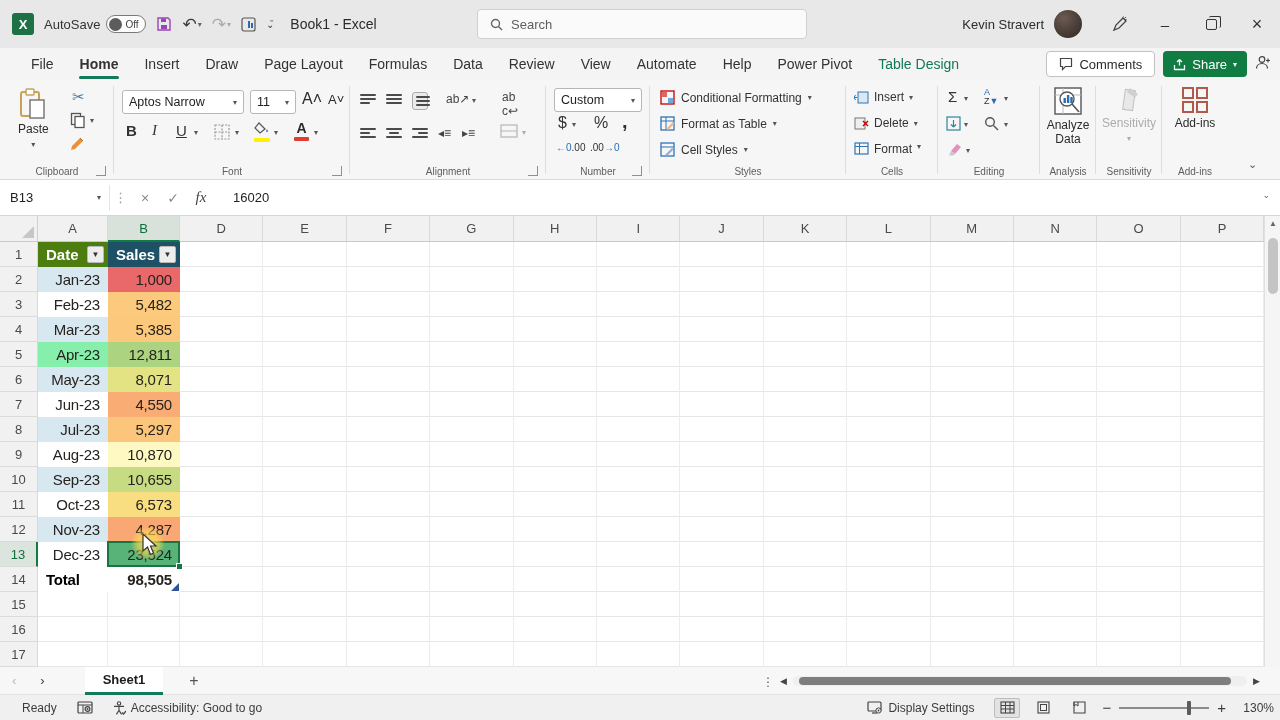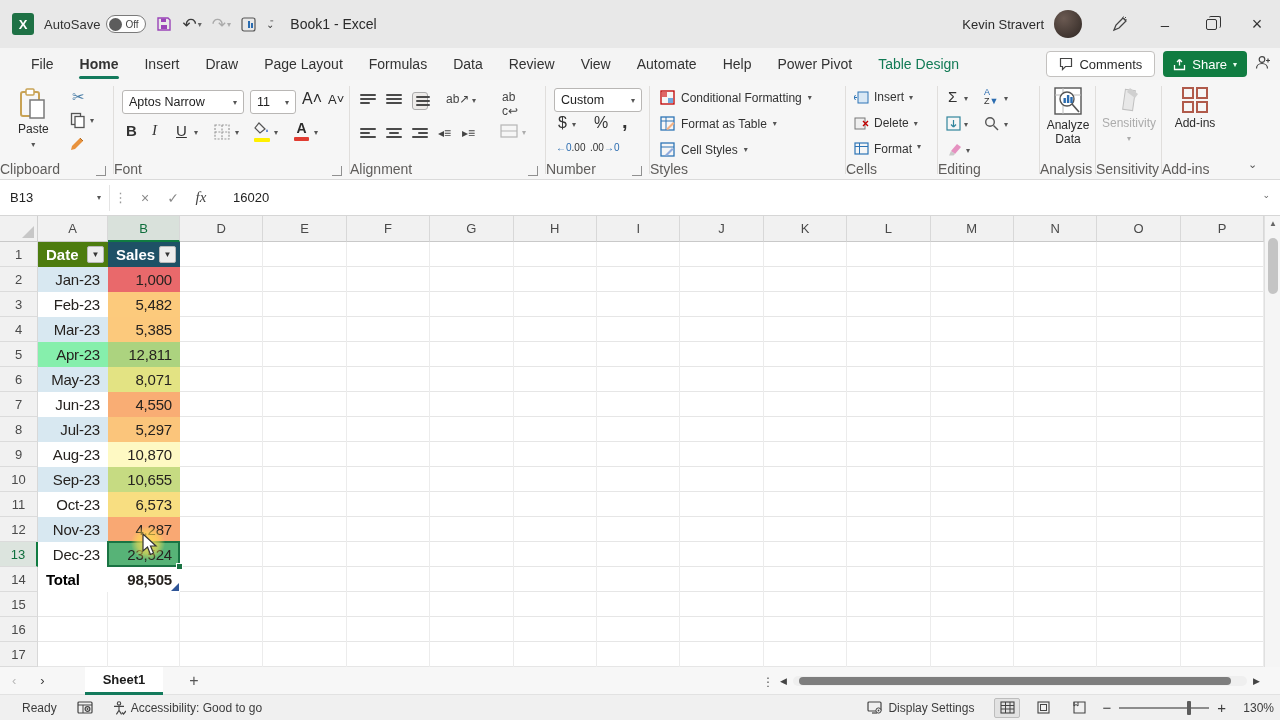--- a/index.html
+++ b/index.html
@@ -36,21 +36,21 @@
   .tabrow-right { position:absolute; right:8px; top:51px; display:flex; align-items:center; gap:8px; }
   .comments-btn { height:26px; border:1px solid #C3C1BF; background:#fff; border-radius:4px; display:flex; align-items:center; gap:6px; padding:0 12px; font-size:13px; color:#2b2b2b; }
   .share-btn { height:26px; background:#107C41; border-radius:4px; display:flex; align-items:center; gap:6px; padding:0 10px; font-size:13px; color:#fff; }
   .share-btn .dd { font-size:8px; color:#eafff3; }
   .person-add { font-size:15px; color:#444; }
 
   
   .ribbon { position:absolute; left:0; top:80px; width:1280px; height:100px; background:#F6F6F6; border-bottom:1px solid #DADADA; font-size:12px; color:#333; }
   .rgroup { position:absolute; top:0; height:100px; }
   .rgroup .gdivider { position:absolute; right:0; top:6px; bottom:6px; width:1px; background:#E0DEDC; }
-  .glabel { position:absolute; bottom:3px; left:0; right:0; font-size:14px; color:#5f5d5b; }
+  .glabel { position:absolute; bottom:3px; left:0; right:0; text-align:center; font-size:10px; color:#5f5d5b; }
   .launcher { position:absolute; bottom:4px; right:8px; width:10px; height:10px; border-left:1px solid #777; border-bottom:1px solid #777; transform:rotate(270deg); opacity:.8; }
   .bigbtn { display:flex; flex-direction:column; align-items:center; justify-content:flex-end; gap:3px; font-size:12px; color:#2b2b2b; text-align:center; line-height:1.15; }
   .dd8 { font-size:8px; color:#555; }
   .grayed, .grayed * { color:#ACACAC !important; }
 
   .combo { background:#fff; border:1px solid #B9B7B5; border-radius:3px; display:flex; align-items:center; justify-content:space-between; padding:0 6px; font-size:12.5px; color:#222; height:24px; }
   .iconline { display:flex; flex-direction:column; gap:2px; }
   .iconline span { display:block; height:2px; background:#4a4a4a; border-radius:1px; }
   .colorbar { height:4px; border-radius:1px; margin-top:1px; }
 
@@ -134,20 +134,27 @@
     <span class="qbtn">
       <svg width="15" height="15" viewBox="0 0 15 15">
           <rect x="1" y="1" width="13" height="13" rx="2" fill="none" stroke="#555" stroke-width="1.2"></rect>
           <rect x="7" y="4" width="2" height="7" fill="#2b6cb0"></rect>
           <rect x="10" y="6" width="2" height="5" fill="#2b6cb0"></rect>
         </svg>
     </span>
     <span class="qbtn" style="font-size:10px;">⌄̄</span>
   </div>
   <span class="doc-title">Book1 - Excel</span>
+  <div class="searchbox">
+    <svg width="13" height="13" viewBox="0 0 13 13">
+        <circle cx="5.5" cy="5.5" r="4" fill="none" stroke="#666" stroke-width="1.4"></circle>
+        <line x1="8.5" y1="8.5" x2="12" y2="12" stroke="#666" stroke-width="1.4"></line>
+      </svg>
+    <span>Search</span>
+  </div>
   <div class="tb-right">
     <span class="username">Kevin Stravert</span>
     <span class="avatar"></span>
     <span class="winbtn">
       <svg width="17" height="17" viewBox="0 0 17 17">
           <path d="M3 14l2-5 7-7 3 3-7 7z" fill="none" stroke="#444" stroke-width="1.3"></path>
           <path d="M11.5 1.5l1-1M14 4l1.5-.5M13.5 2.5l1.5-1.5" stroke="#444" stroke-width="1"></path>
         </svg>
     </span>
     <span class="winbtn">–</span>

